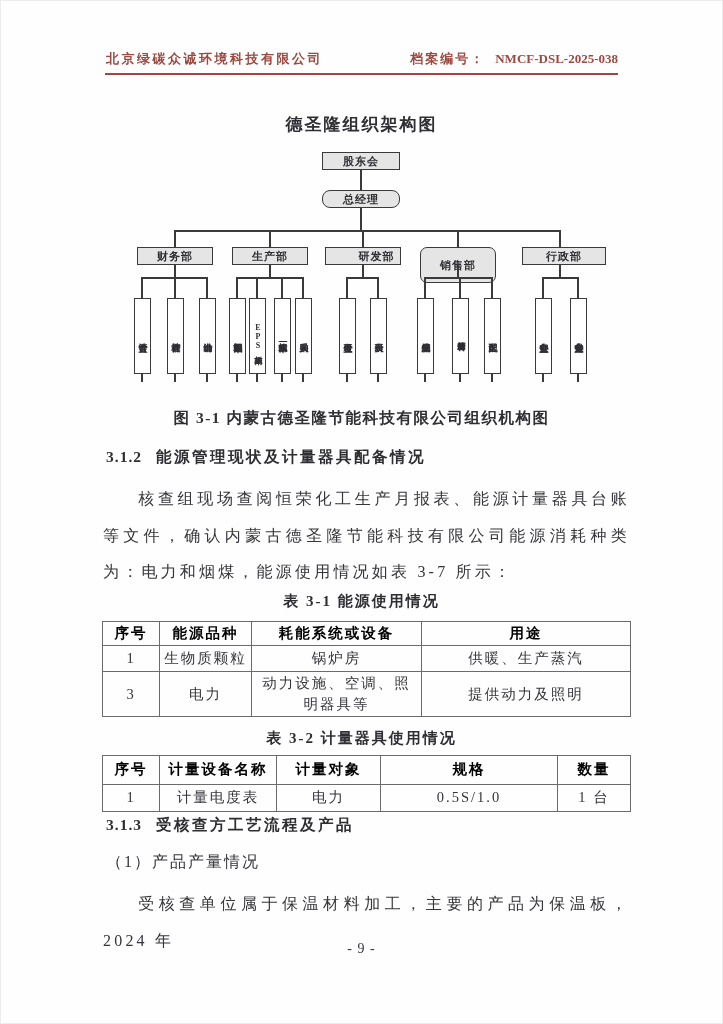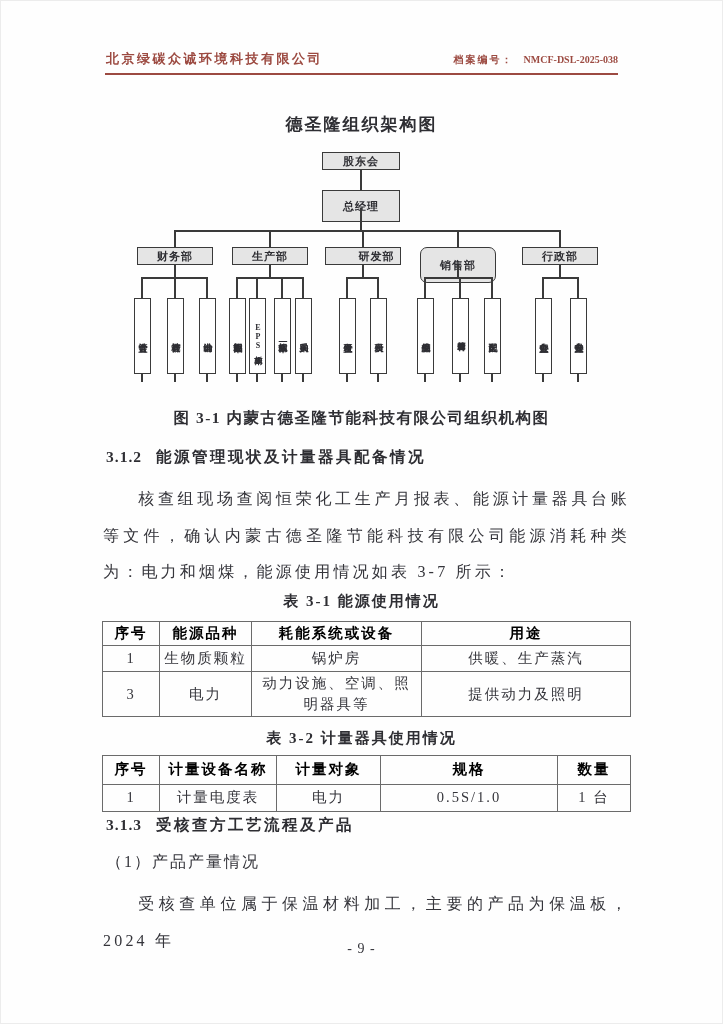--- a/index.html
+++ b/index.html
@@ -5,21 +5,21 @@
   html,body{margin:0;padding:0;background:#fff;}
   .page{
     position:relative;width:723px;height:1024px;background:#fefefe;
     font-family:"Liberation Serif","DejaVu Serif",serif;color:#35353b;
     box-shadow: inset 0 0 0 1px #ececec; overflow:hidden;
   }
   
   .hdr{position:absolute;top:50px;left:106px;width:512px;display:flex;
     justify-content:space-between;align-items:baseline;color:#9c4a41;}
   .hdr .company{font-size:13px;font-weight:bold;letter-spacing:2.5px;}
-  .hdr .arch{font-size:10px;font-weight:bold;}
+  .hdr .arch{font-size:13px;font-weight:bold;}
   .hdr .arch .lbl{letter-spacing:2px;margin-right:10px;}
   .hdr-line{position:absolute;top:73px;left:105px;width:513px;height:2px;background:#9c4a41;}
   
   .org-title{position:absolute;top:113px;left:0;width:723px;text-align:center;
     font-size:17px;font-weight:bold;letter-spacing:2px;color:#2e2e33;}
   .org-box{position:absolute;border:1.5px solid #3a3a3a;background:#e5e5e5;
     display:flex;align-items:center;justify-content:center;
     font-size:11px;font-weight:bold;color:#2e2e33;letter-spacing:1px;box-sizing:border-box;}
   .org-vbox{position:absolute;width:17px;height:76px;border:1.5px solid #3a3a3a;background:#fff;
     display:flex;align-items:center;justify-content:center;
@@ -57,35 +57,35 @@
     <span class="arch">
       <span class="lbl">档案编号：</span><span>NMCF-DSL-2025-038</span>
     </span>
   </div>
   <div class="hdr-line"></div>
 
   <div class="org-title">德圣隆组织架构图</div>
 
   <div class="org-box" style="left:322px;top:152px;width:78px;height:18px;">股东会</div>
   <div class="vl" style="left:360px;top:170px;height:20px;"></div>
-  <div class="org-box" style="left:322px;top:190px;width:78px;height:32px;">总经理</div>
+  <div class="org-box" style="left:322px;top:190px;width:78px;height:18px;border-radius:8px;">总经理</div>
   <div class="vl" style="left:360px;top:208px;height:22px;"></div>
   <div class="hl" style="left:174px;top:230px;width:387px;"></div>
 
   <div class="vl" style="left:174px;top:230px;height:17px;"></div>
   <div class="vl" style="left:269px;top:230px;height:17px;"></div>
   <div class="vl" style="left:362px;top:230px;height:17px;"></div>
   <div class="vl" style="left:457px;top:230px;height:17px;"></div>
   <div class="vl" style="left:559px;top:230px;height:17px;"></div>
 
   <div class="org-box" style="left:137px;top:247px;width:76px;height:18px;">财务部</div>
   <div class="org-box" style="left:232px;top:247px;width:76px;height:18px;">生产部</div>
   <div class="org-box" style="left:325px;top:247px;width:76px;height:18px;padding-left:27px;">研发部</div>
   <div class="org-box" style="left:420px;top:247px;width:76px;height:36px;border-radius:7px;">销售部</div>
-  <div class="org-box" style="left:522px;top:247px;width:76px;height:18px;">行政部</div>
+  <div class="org-box" style="left:522px;top:247px;width:84px;height:18px;">行政部</div>
 
   <div class="vl" style="left:174px;top:265px;height:12px;"></div>
   <div class="vl" style="left:269px;top:265px;height:12px;"></div>
   <div class="vl" style="left:362px;top:265px;height:12px;"></div>
   <div class="vl" style="left:457px;top:265px;height:12px;"></div>
   <div class="vl" style="left:559px;top:265px;height:12px;"></div>
 
   <div class="hl" style="left:141px;top:277px;width:67px;"></div>
   <div class="hl" style="left:236px;top:277px;width:68px;"></div>
   <div class="hl" style="left:346px;top:277px;width:33px;"></div>

